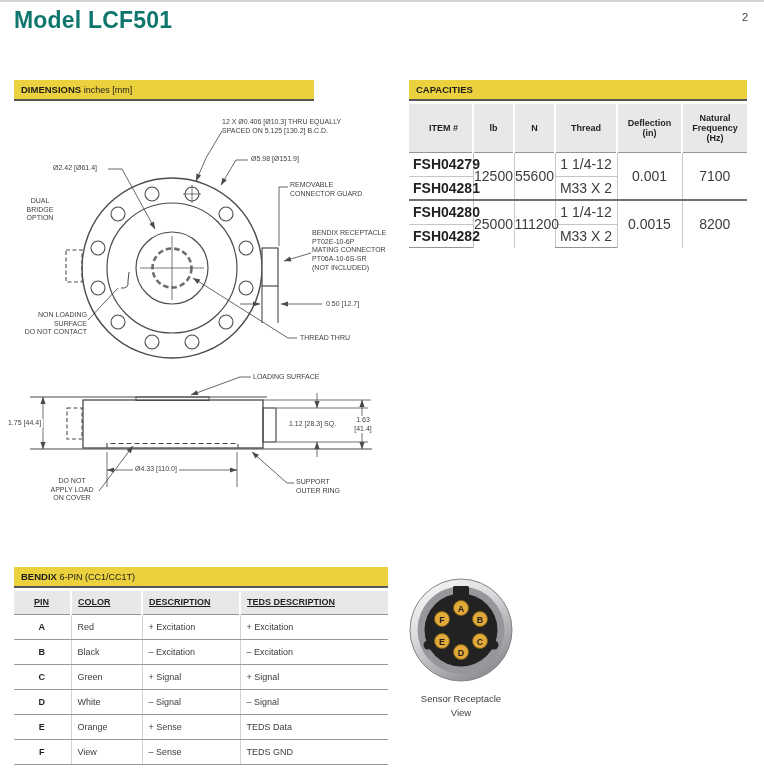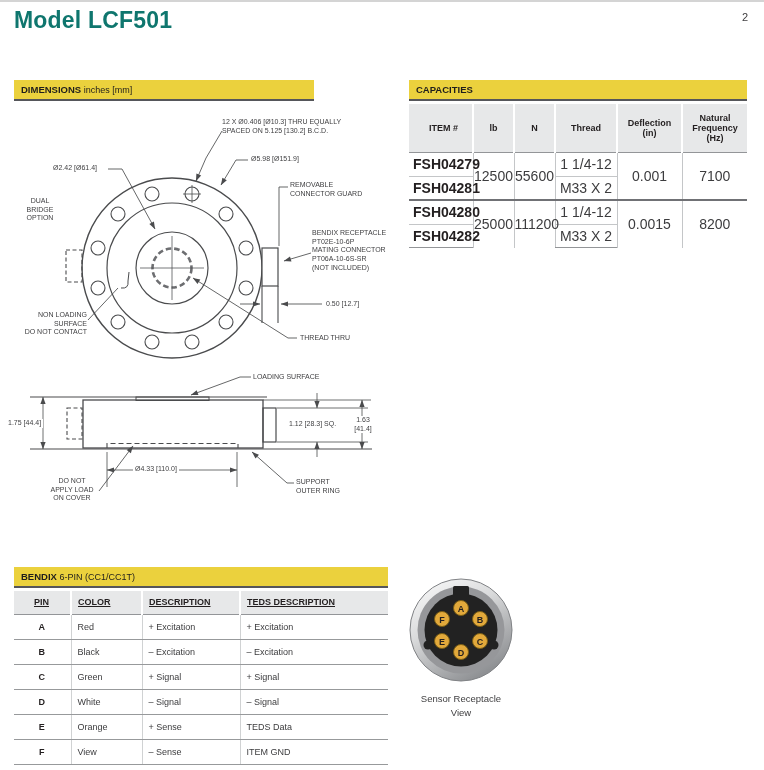--- a/index.html
+++ b/index.html
@@ -317,19 +317,19 @@
       <tr>
         <td class="first">E</td>
         <td>Orange</td>
         <td>+ Sense</td>
         <td>TEDS Data</td>
       </tr>
       <tr>
         <td class="first">F</td>
         <td>View</td>
         <td>– Sense</td>
-        <td>ITEM GND</td>
+        <td>TEDS GND</td>
       </tr>
     </tbody>
   </table>
 </div>
 
 <div class="conn-caption">Sensor Receptacle View</div>
 
 </body></html>

